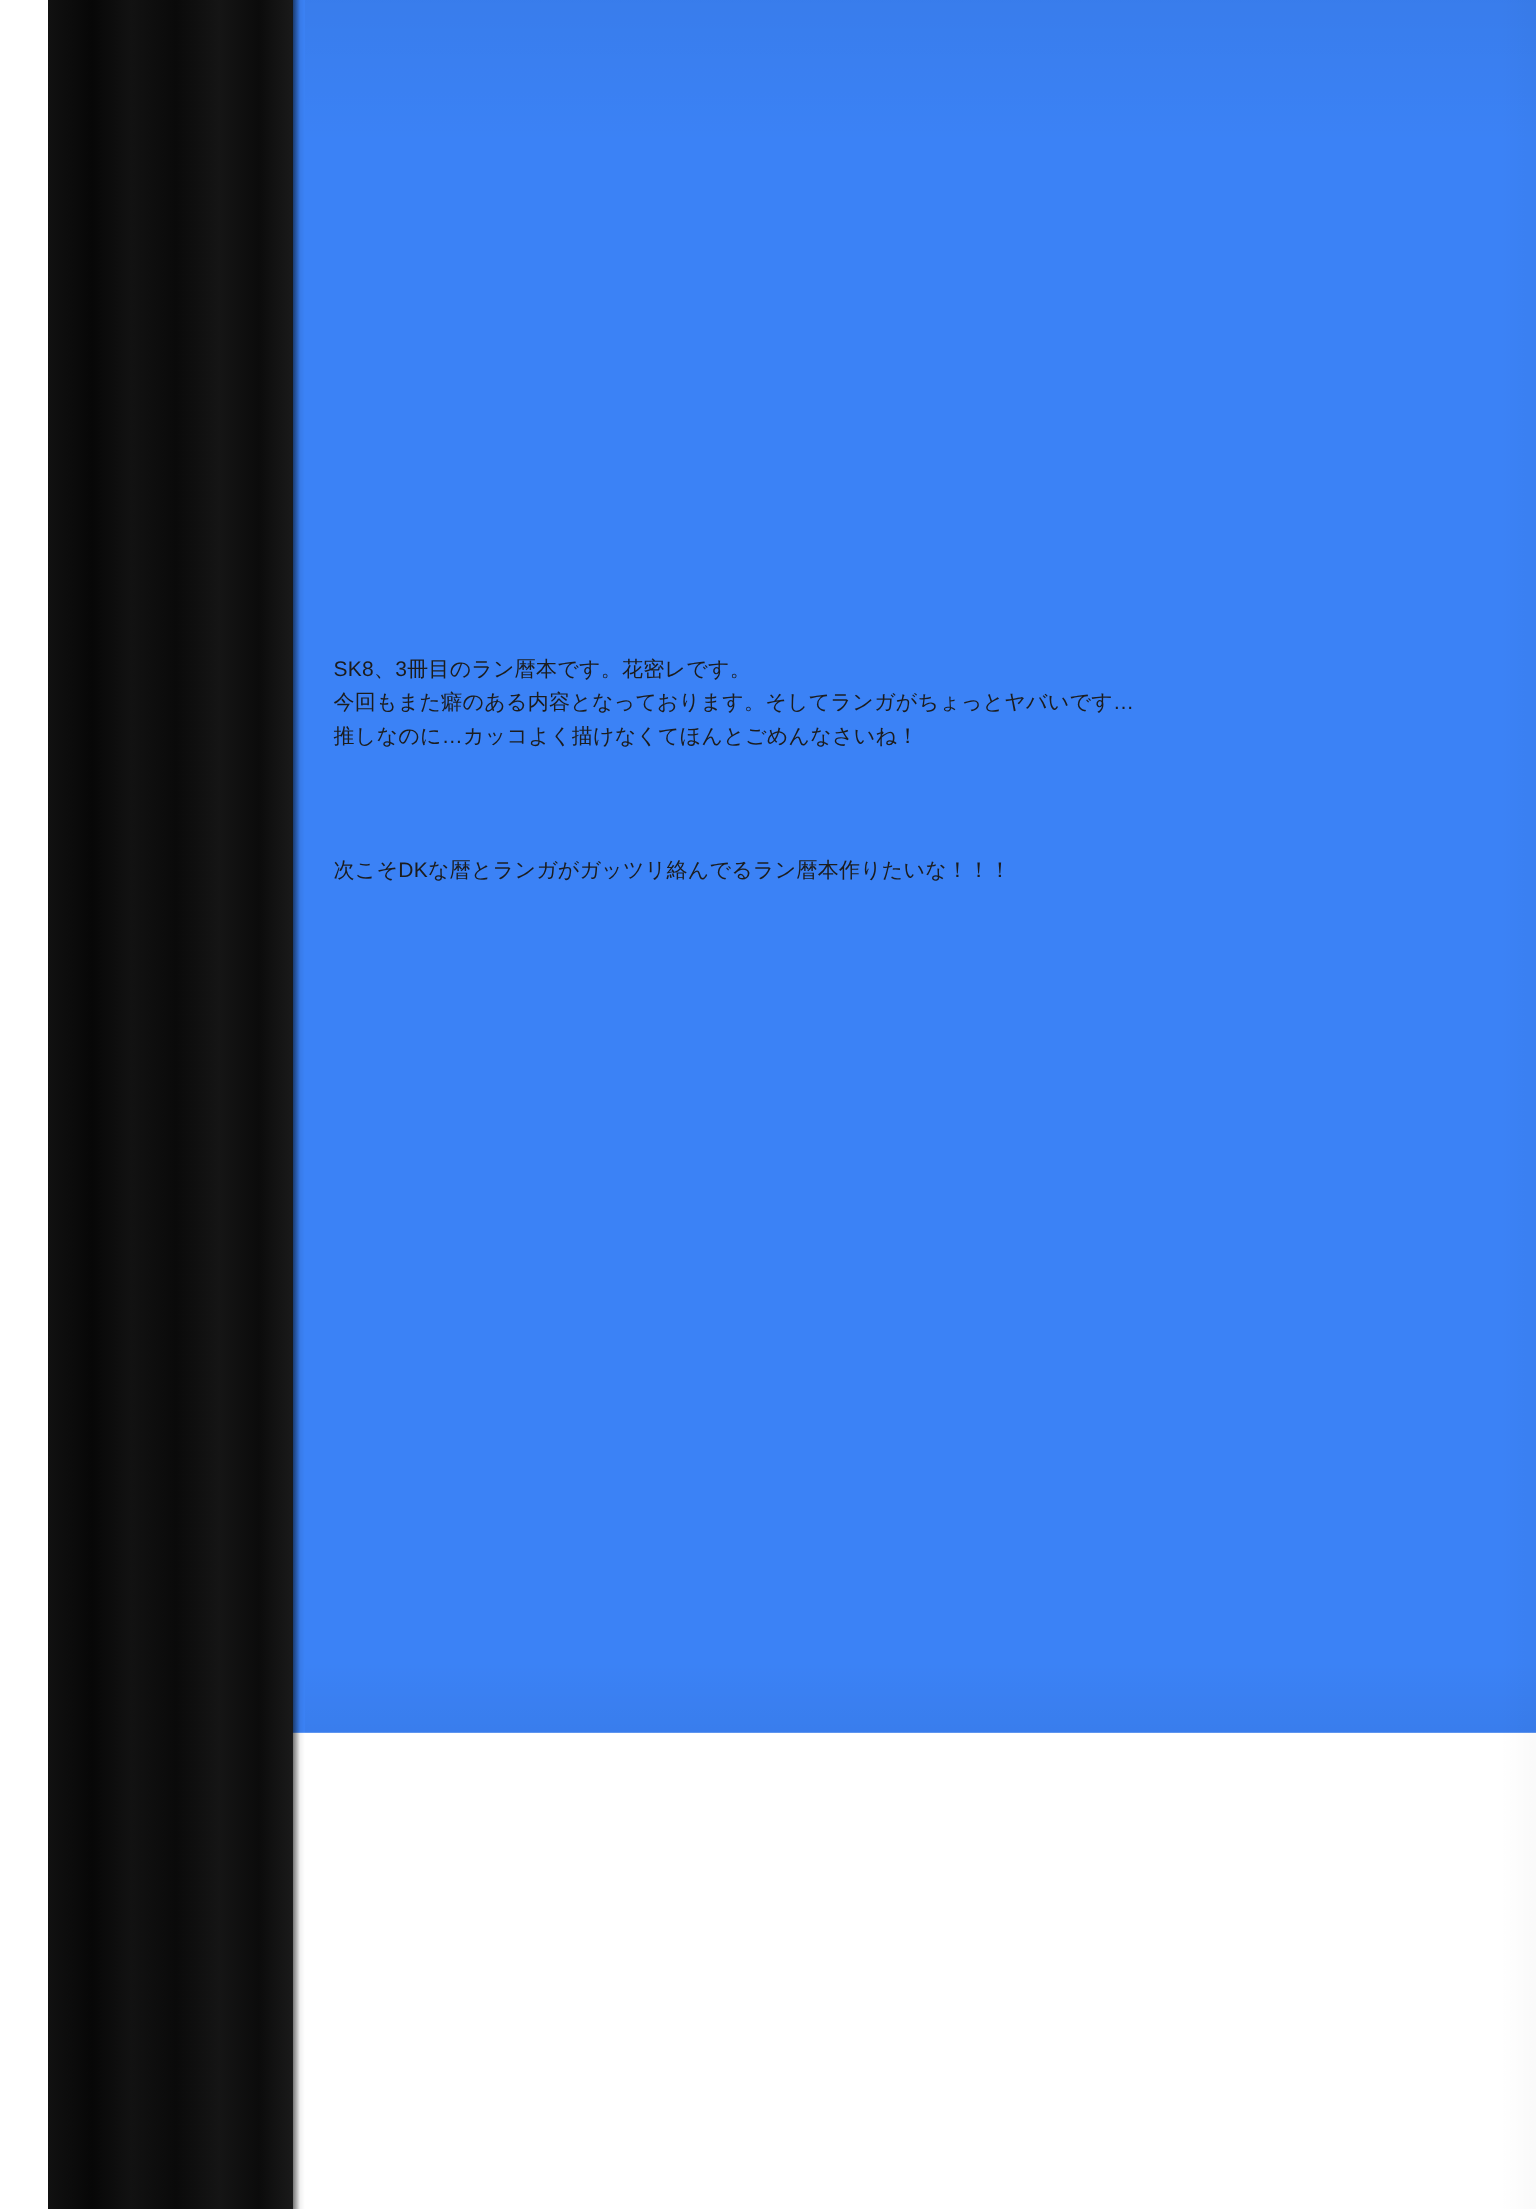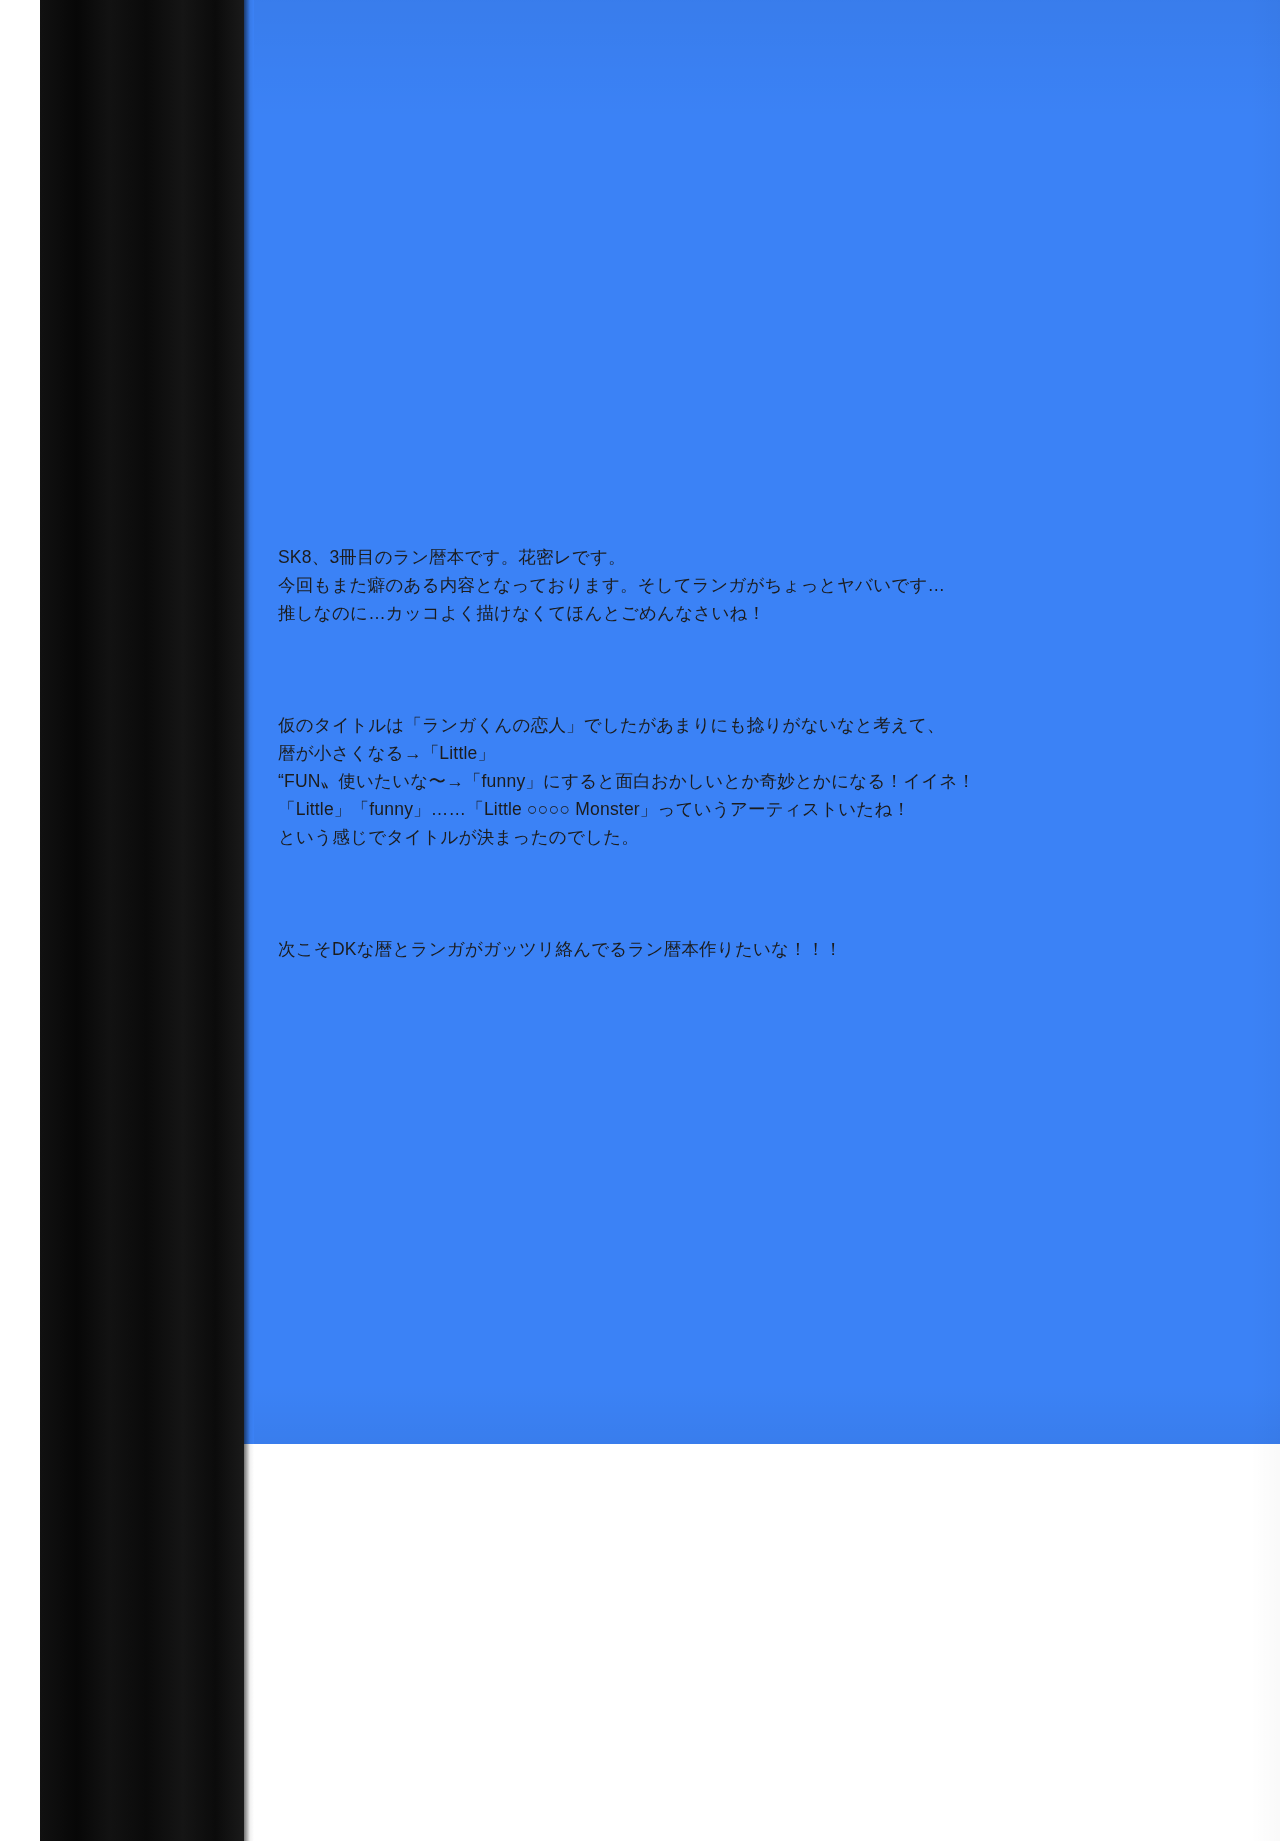--- a/index.html
+++ b/index.html
@@ -110,21 +110,16 @@
   <div class="scan-gutter-edge"></div>
 
   <div class="paper-shade-top"></div>
   <div class="paper-shade-right"></div>
   <div class="paper-shade-bottom"></div>
 
   <div class="afterword">
     <p class="para">SK8、3冊目のラン暦本です。花密レです。
 今回もまた癖のある内容となっております。そしてランガがちょっとヤバいです…
 推しなのに…カッコよく描けなくてほんとごめんなさいね！</p>
-    <p class="para">仮のタイトルは「ランガくんの恋人」でしたがあまりにも捻りがないなと考えて、
-暦が小さくなる→「Little」
-“FUN〟使いたいな〜→「funny」にすると面白おかしいとか奇妙とかになる！イイネ！
-「Little」「funny」……「Little ○○○○ Monster」っていうアーティストいたね！
-という感じでタイトルが決まったのでした。</p>
     <p class="para">次こそDKな暦とランガがガッツリ絡んでるラン暦本作りたいな！！！</p>
   </div>
 
 </div>
 
 </body></html>

